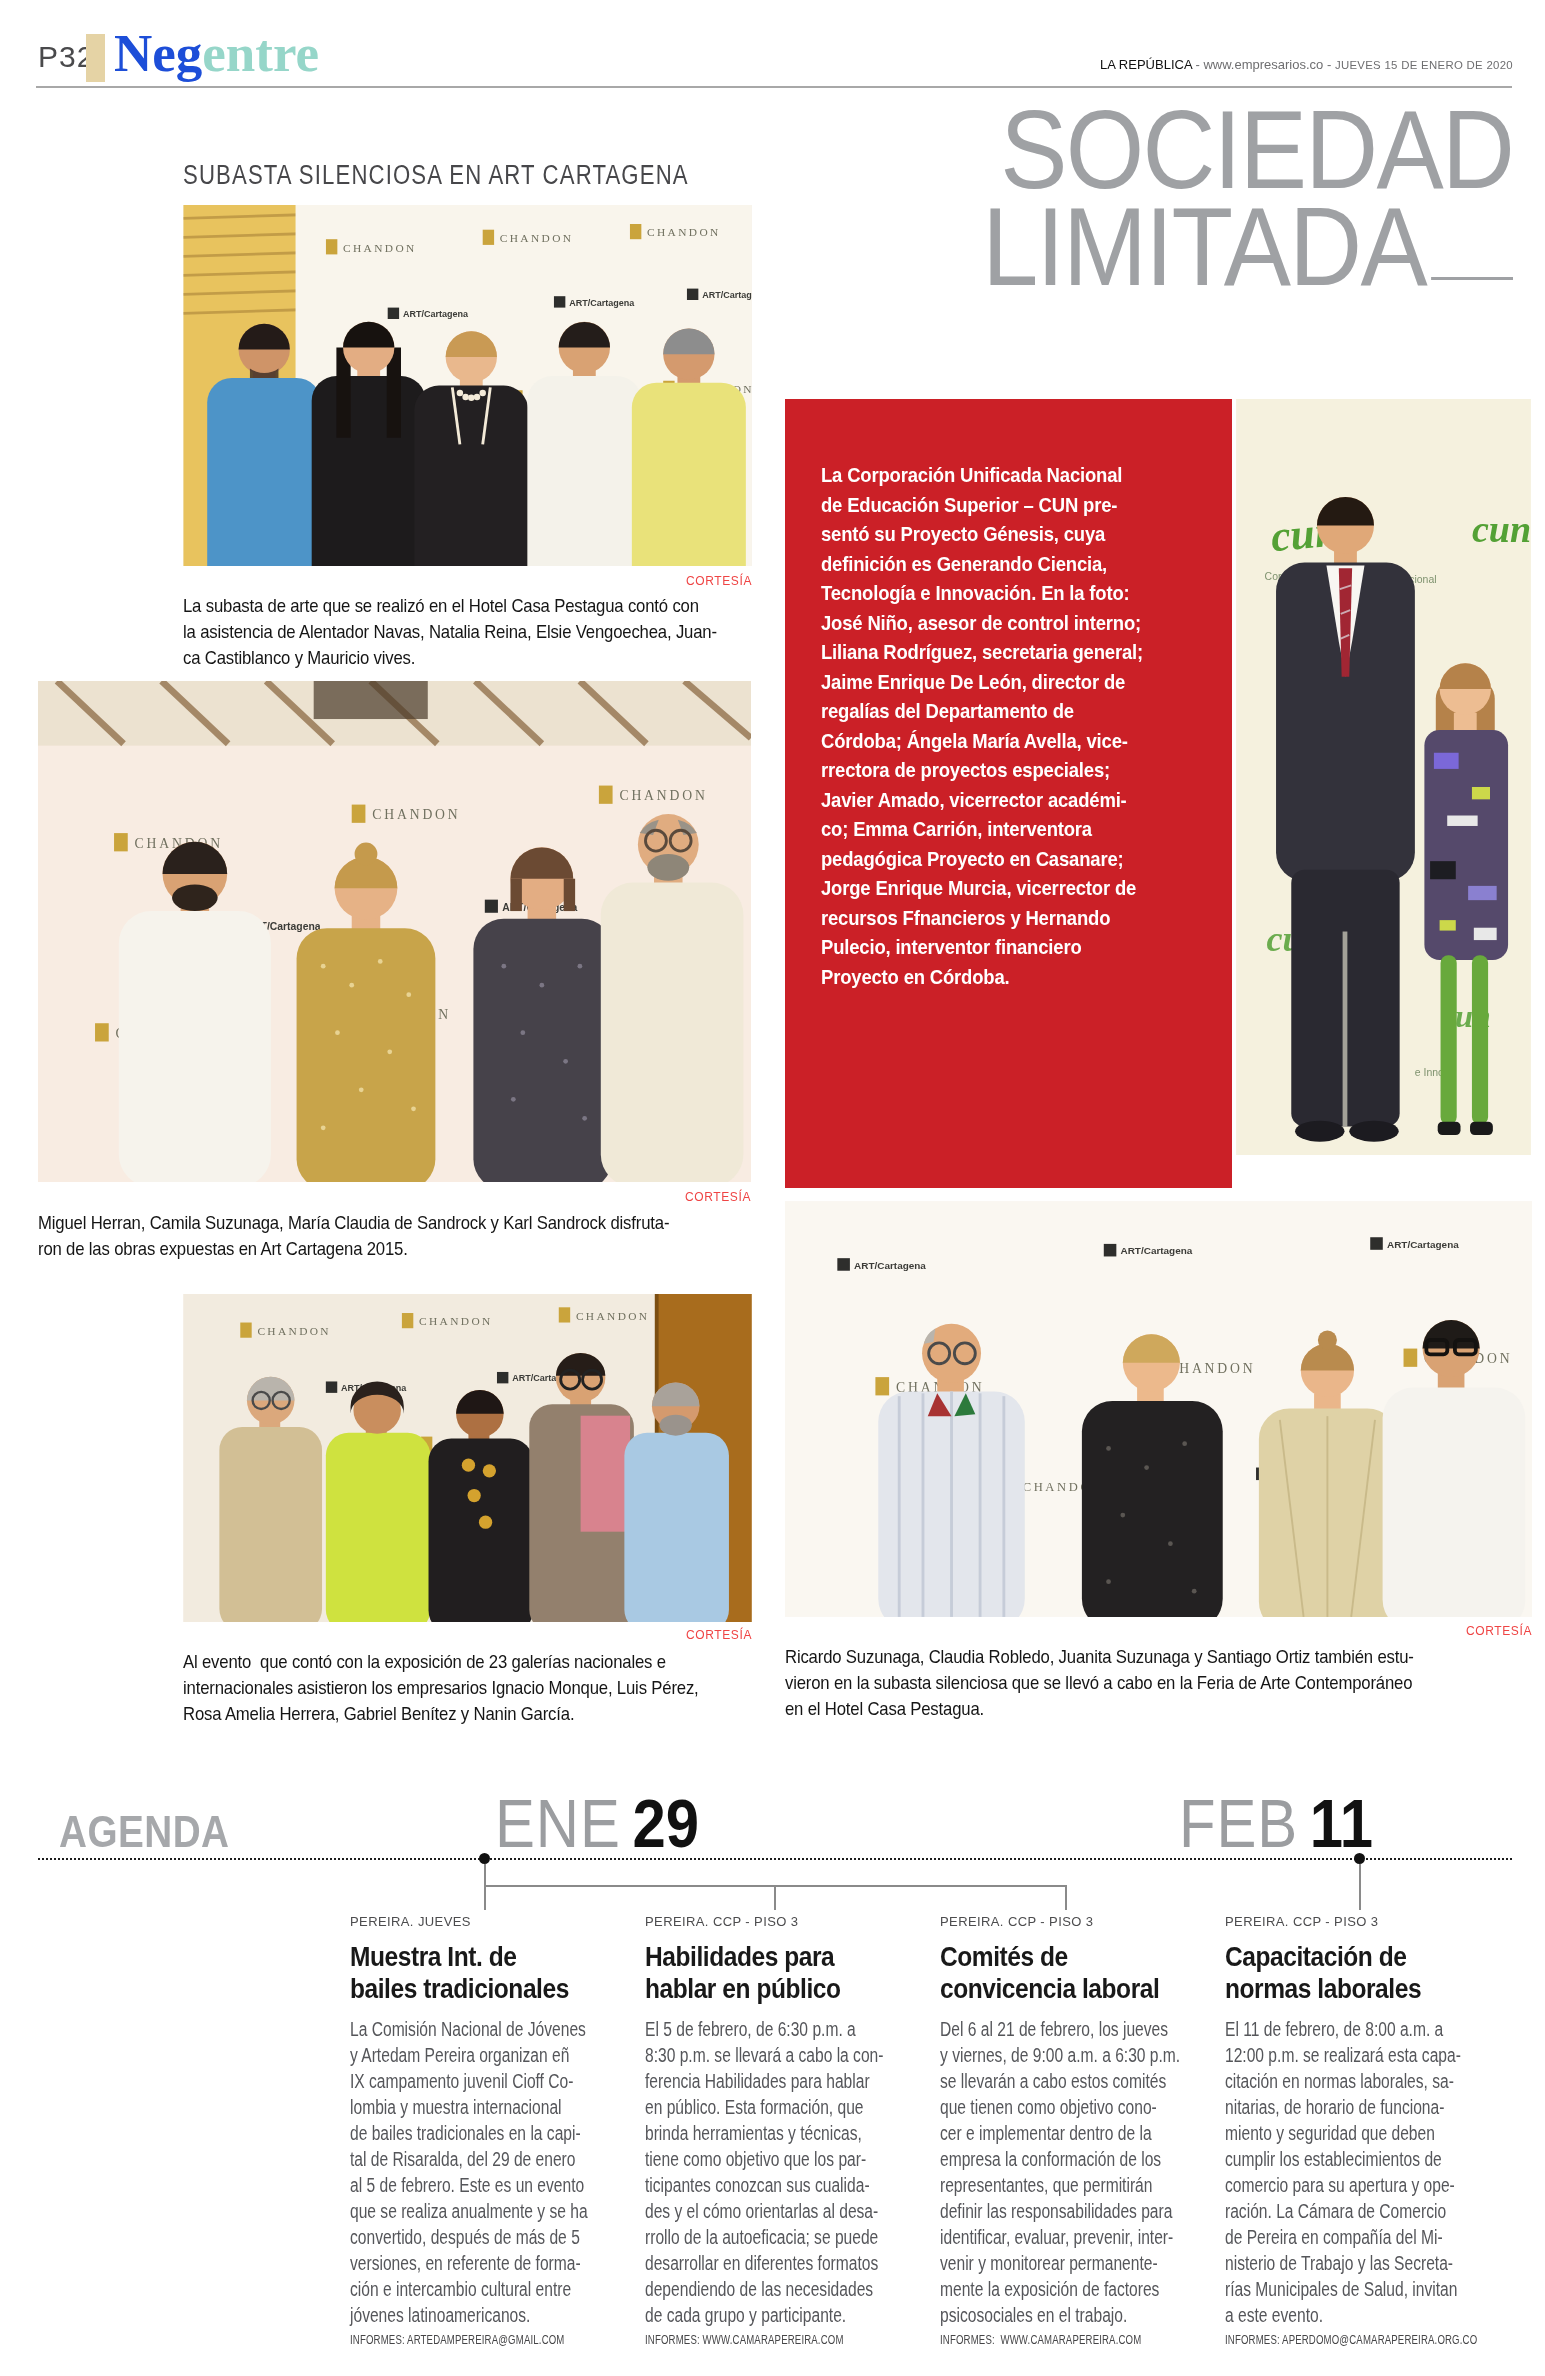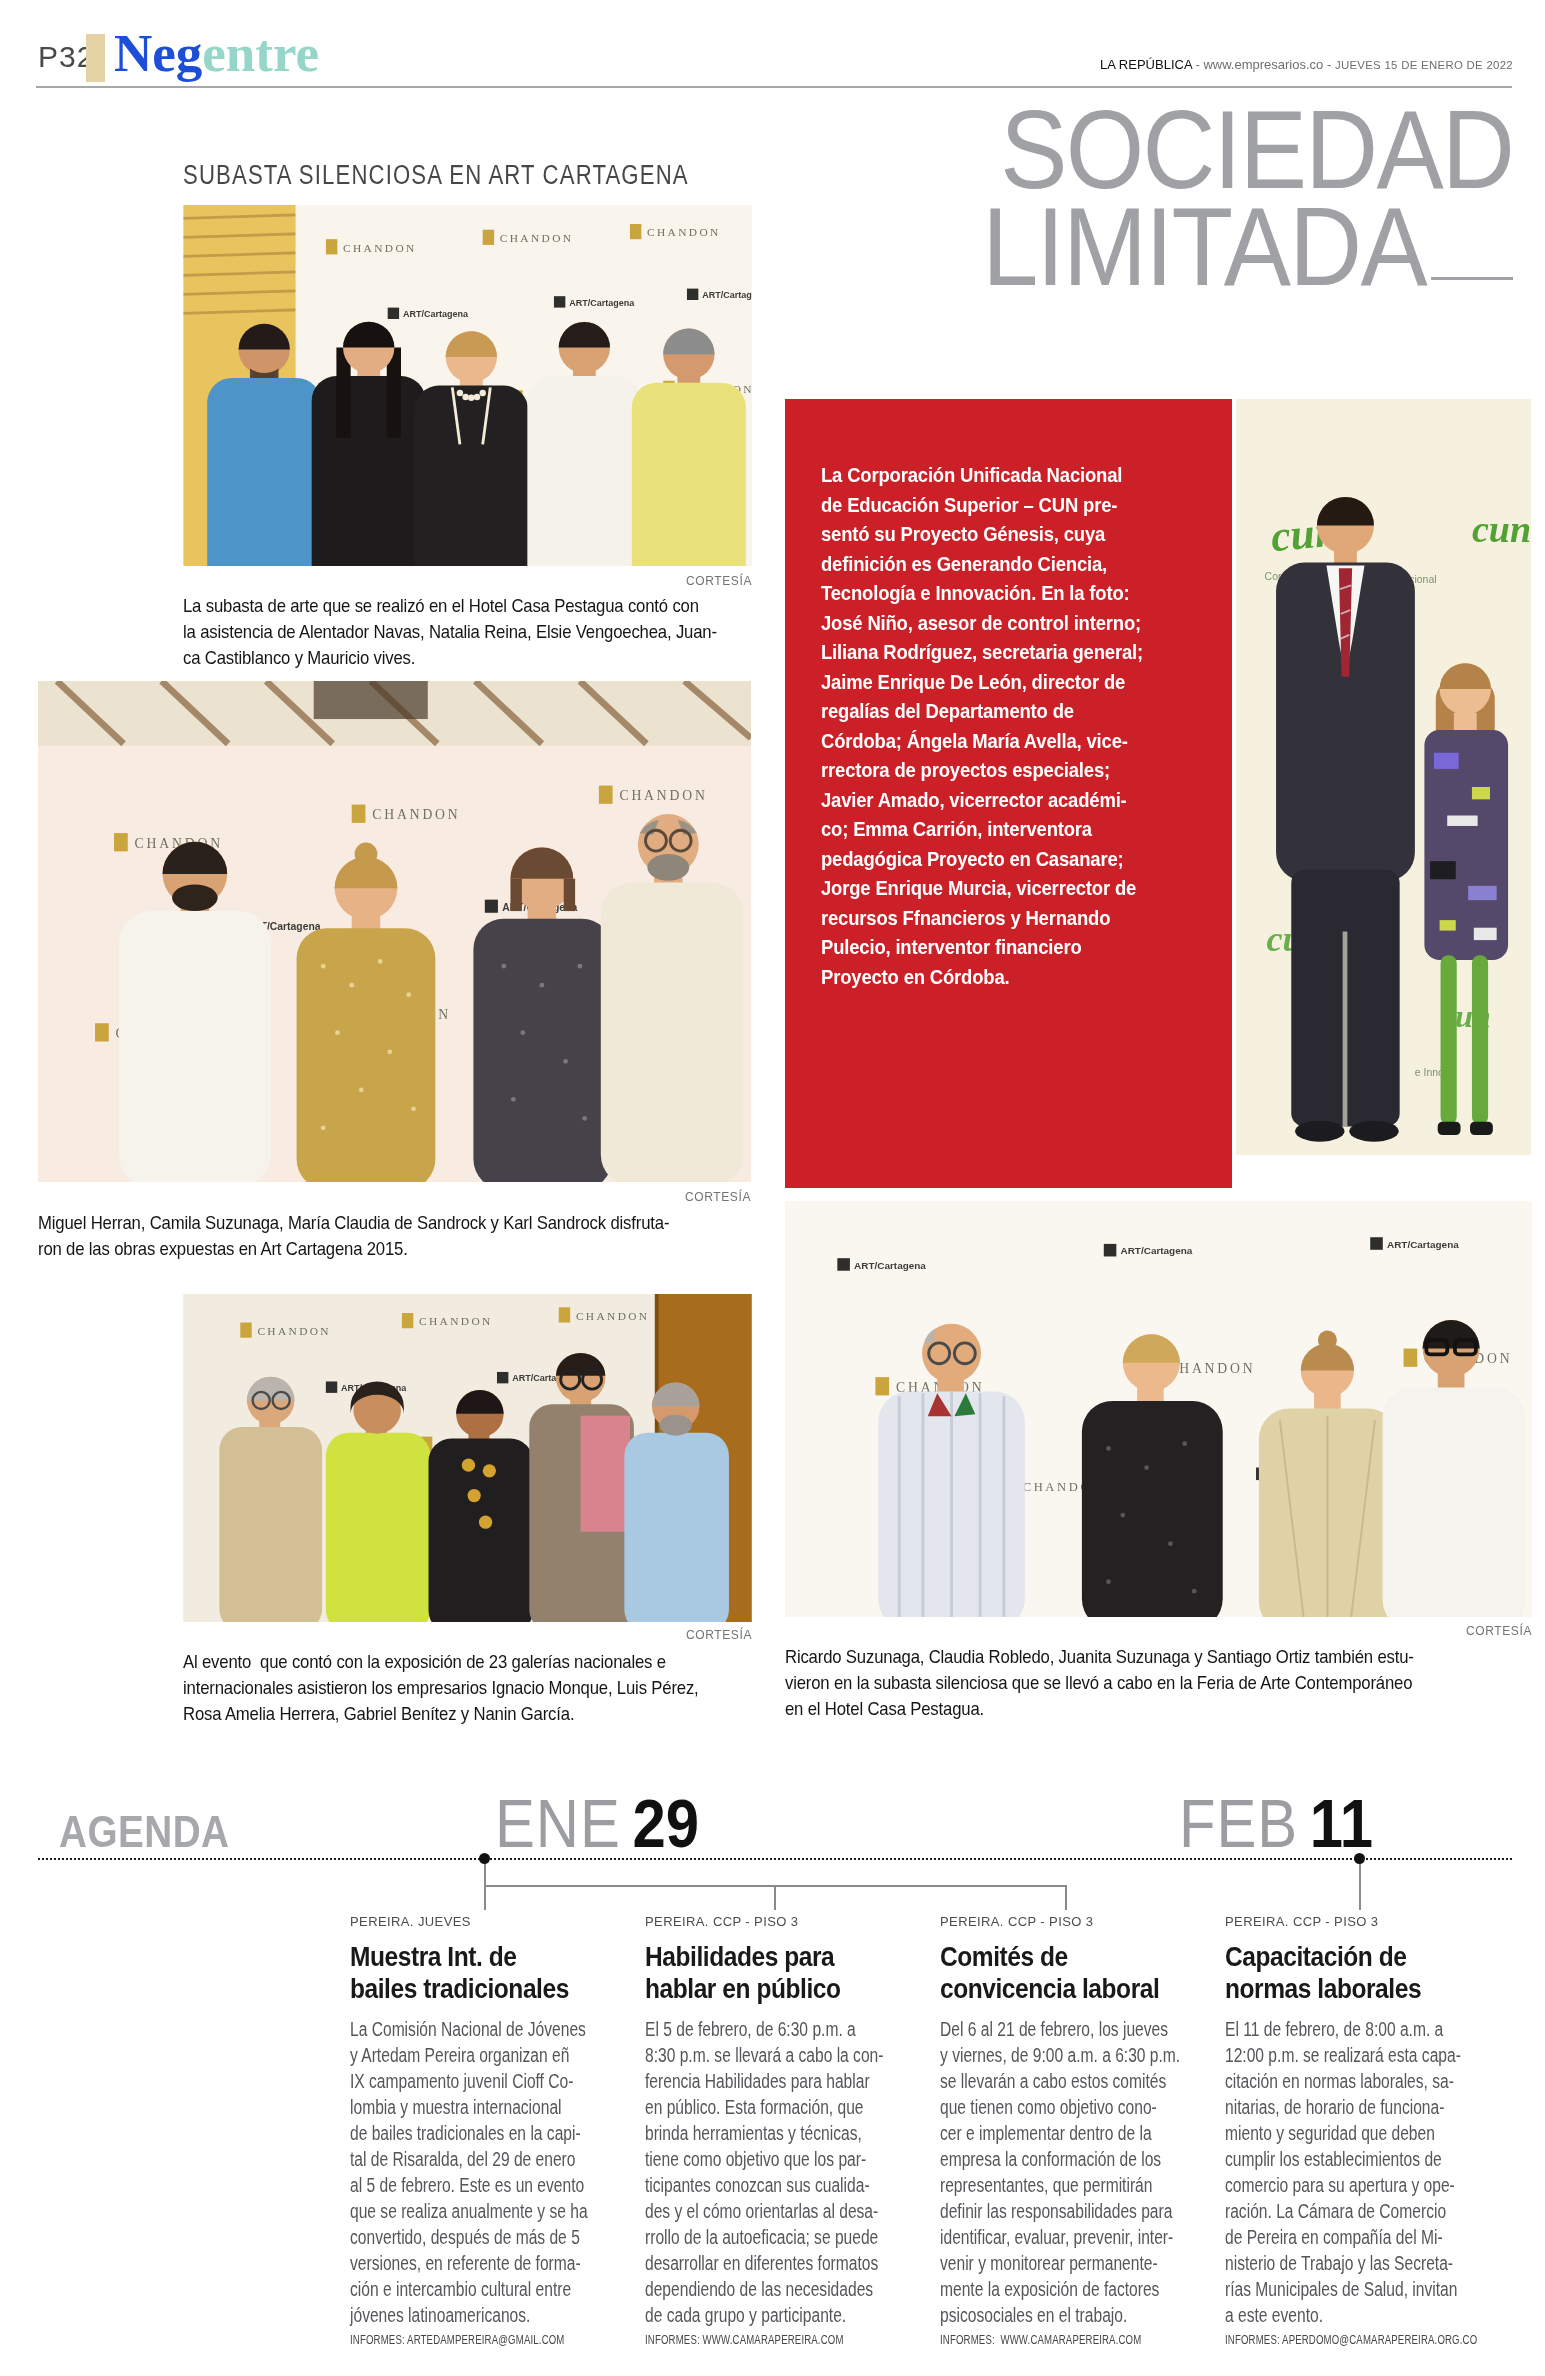--- a/index.html
+++ b/index.html
@@ -22,21 +22,21 @@
   .society{text-align:right;color:#9fa1a4;font-size:112px;line-height:97px;font-weight:400;
            transform:scaleX(.9);transform-origin:100% 0;letter-spacing:-1.9px;}
   .society .l2wrap{display:flex;justify-content:flex-end;align-items:flex-end;}
   .society .dash{width:91px;height:2.9px;background:#9fa1a4;margin:0 0 15px 5.7px;}
 
   
   .kicker-big{font-size:27px;color:#47474a;letter-spacing:1.4px;white-space:pre;
               transform:scaleX(.82);transform-origin:0 0;}
 
   
-  .credit{font-size:12px;color:#737373;letter-spacing:0.6px;text-align:right;}
+  .credit{font-size:12px;color:#ef4444;letter-spacing:0.6px;text-align:right;}
   .caption{font-size:19px;line-height:26px;color:#151515;white-space:pre;letter-spacing:-0.2px;
            transform:scaleX(.88);transform-origin:0 0;}
 
   
   .redbox{background:#cb2027;color:#fff;padding:38px 28.5px 0 36px;box-sizing:border-box;}
   .redbox .rb-title{font-size:44px;line-height:50px;font-weight:700;white-space:pre;letter-spacing:-0.5px;}
   .redbox .rb-body{margin-top:23px;font-size:21px;line-height:29.5px;font-weight:700;white-space:pre;
                    letter-spacing:-0.2px;transform:scaleX(.88);transform-origin:0 0;}
 
   
@@ -66,21 +66,21 @@
   .cunsmall{font-family:"Liberation Sans",sans-serif;font-size:11px;fill:#7f936f;}
 </style>
 </head>
 <body>
 
 <div class="page">
 
   <div class="abs pagenum" style="left:38px;top:40px;">P32</div>
   <div class="abs tanbar" style="left:86px;top:34px;"></div>
   <div class="abs sectitle" style="left:114px;top:27px;"><span class="sec-dark">Neg</span><span class="sec-teal">entre</span></div>
-  <div class="abs masthead" style="right:33px;top:57px;"><span class="mh-brand">LA REPÚBLICA</span><span> - www.empresarios.co - </span><span class="mh-date">JUEVES 15 DE ENERO DE 2022</span></div>
+  <div class="abs masthead" style="right:33px;top:57px;"><span class="mh-brand">LA REPÚBLICA</span><span> - www.empresarios.co - </span><span class="mh-date">JUEVES 15 DE ENERO DE 2020</span></div>
   <div class="abs headrule" style="left:36px;top:86px;width:1476px;"></div>
 
   <div class="abs society" style="right:33px;top:101px;width:723px;">
     <div>SOCIEDAD</div>
     <div class="l2wrap">
         <span>LIMITADA</span>
         <span class="dash"></span>
       </div>
   </div>
 

